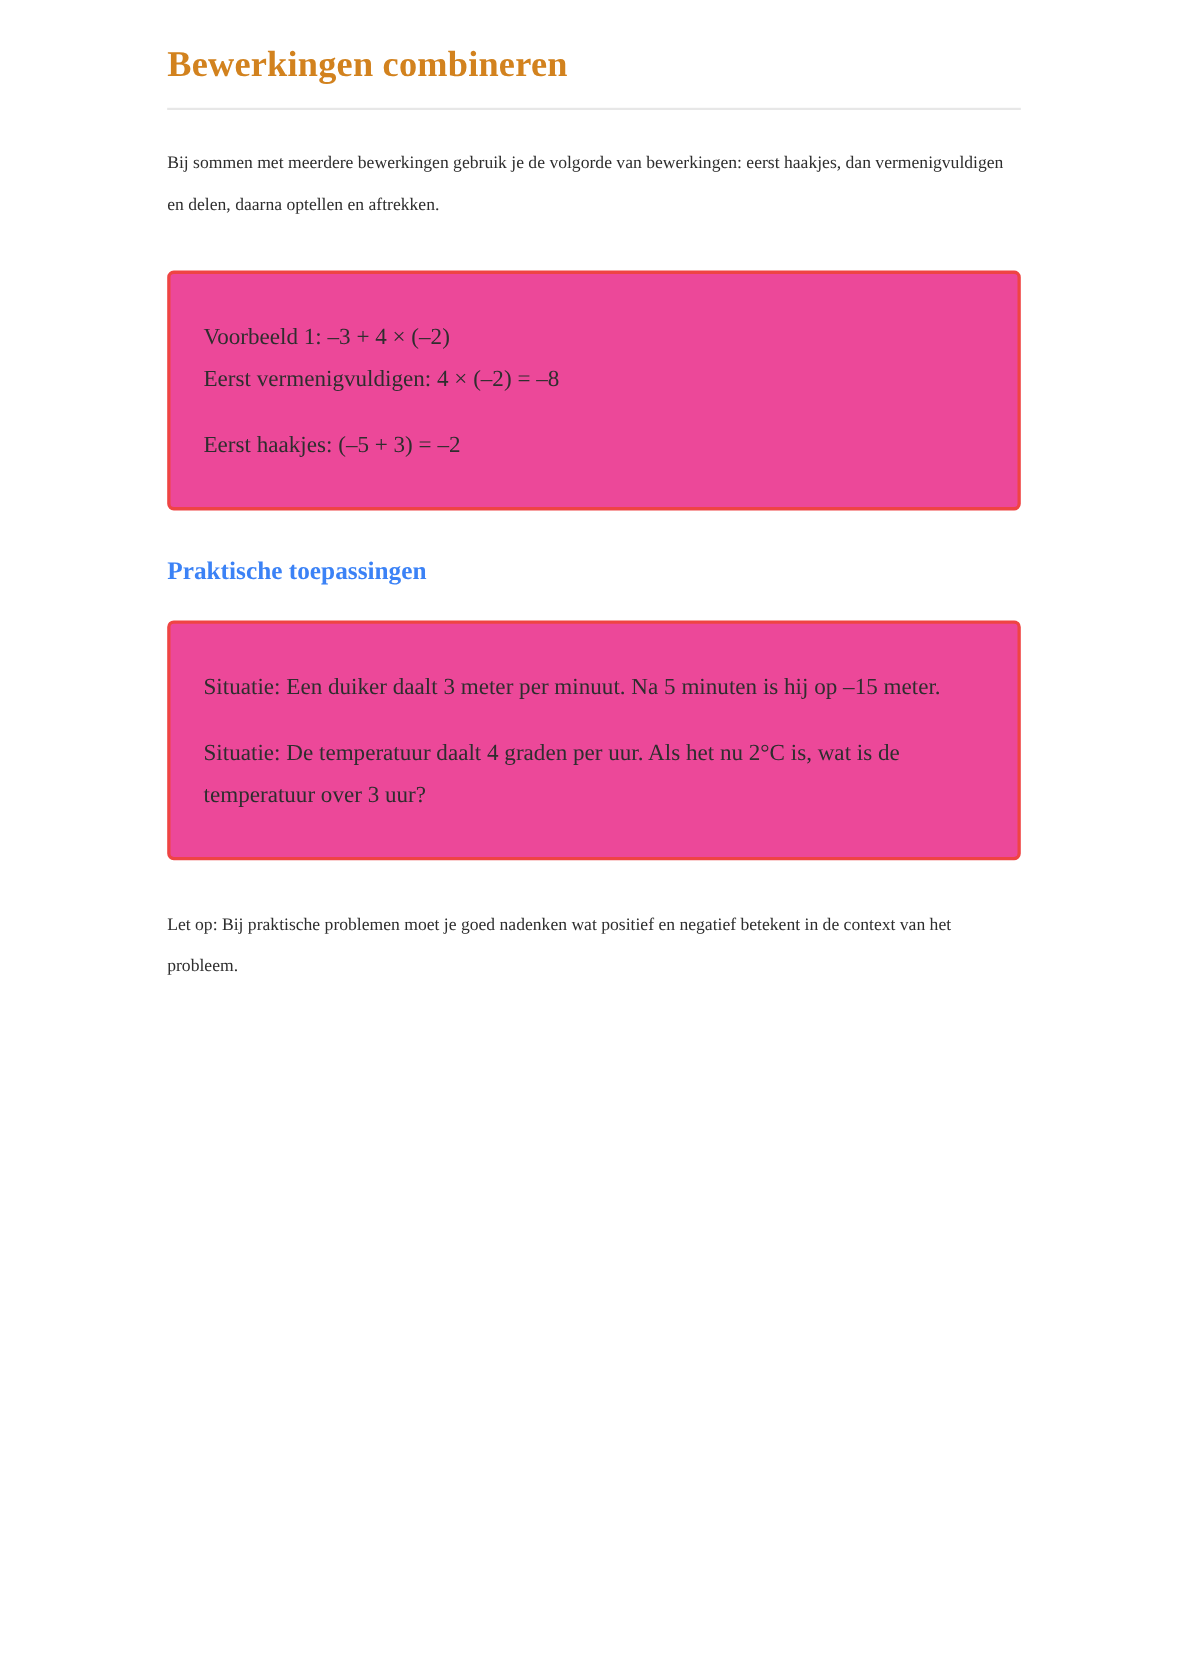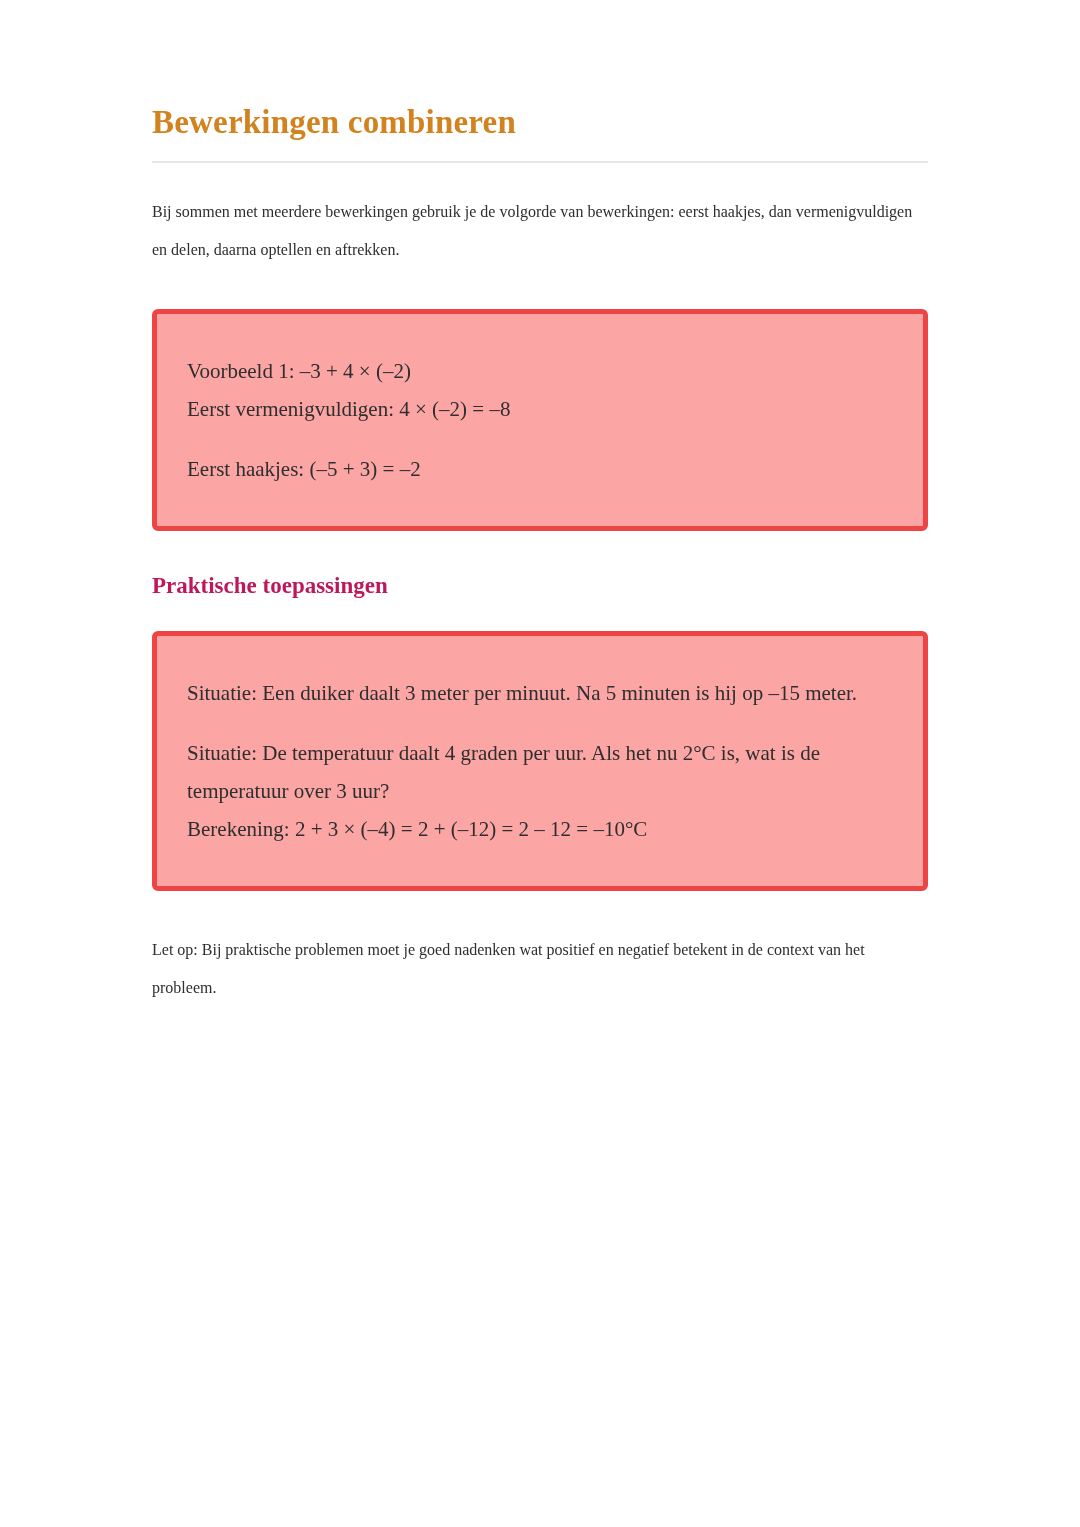--- a/index.html
+++ b/index.html
@@ -9,21 +9,21 @@
   }
   .page {
     width: 1080px;
     height: 1527px;
     background: #ffffff;
     overflow: hidden;
   }
   .content {
     width: 776px;
     margin-left: 152px;
-    padding-top: 104px;
+    padding-top: 41px;
     color: #2e2e2e;
   }
   .main-title {
     font-size: 33px;
     font-weight: 700;
     color: #d2821e;
     letter-spacing: 0.2px;
     margin-bottom: 20px;
   }
   .divider {
@@ -31,36 +31,36 @@
     border-top: 2px solid #e7e7e7;
     margin-bottom: 30px;
   }
   .body-text {
     font-size: 16px;
     line-height: 38px;
     color: #2e2e2e;
   }
   .intro { margin-bottom: 40px; }
   .example-box {
-    background: #fca5a5;
-    border: 5px solid #ef4444;
+    background: #ec4899;
+    border: 3px solid #ef4444;
     border-radius: 6px;
     padding: 38px 30px;
     margin-bottom: 40px;
   }
   .example-box .para + .para { margin-top: 22px; }
   .example-box .line {
     font-size: 21px;
     line-height: 38px;
     color: #2e2e2e;
   }
   .sub-title {
     font-size: 23px;
     font-weight: 700;
-    color: #be185d;
+    color: #3b82f6;
     margin-bottom: 32px;
     margin-top: 42px;
   }
   .note { margin-bottom: 0; }
 </style>
 </head>
 <body>
 
 <div class="page">
   <div class="content">
@@ -82,20 +82,19 @@
     </div>
 
     <h2 class="sub-title">Praktische toepassingen</h2>
 
     <div class="example-box">
       <div class="para">
         <div class="line">Situatie: Een duiker daalt 3 meter per minuut. Na 5 minuten is hij op –15 meter.</div>
       </div>
       <div class="para">
         <div class="line">Situatie: De temperatuur daalt 4 graden per uur. Als het nu 2°C is, wat is de temperatuur over 3 uur?</div>
-        <div class="line">Berekening: 2 + 3 × (–4) = 2 + (–12) = 2 – 12 = –10°C</div>
       </div>
     </div>
 
     <p class="body-text note">Let op: Bij praktische problemen moet je goed nadenken wat positief en negatief betekent in de context van het probleem.</p>
 
   </div>
 </div>
 
 </body></html>

